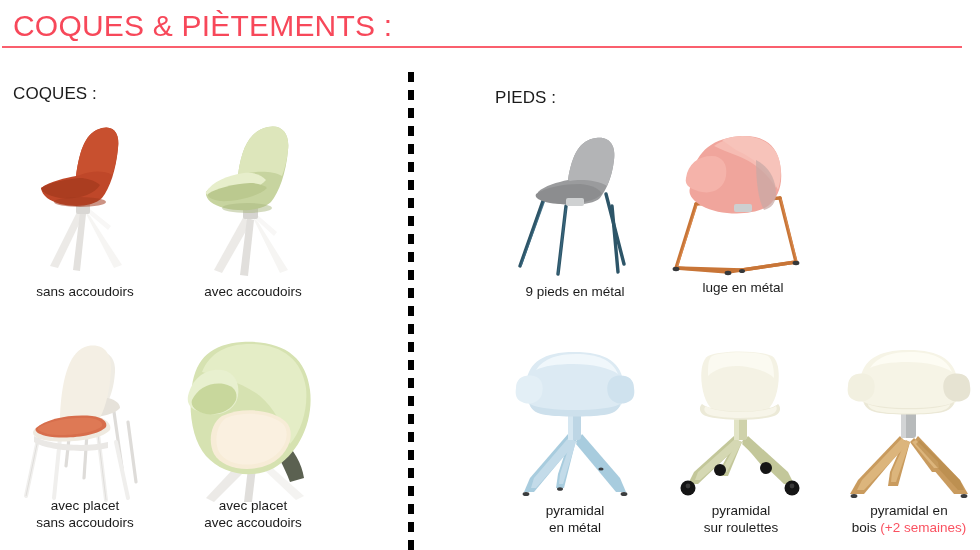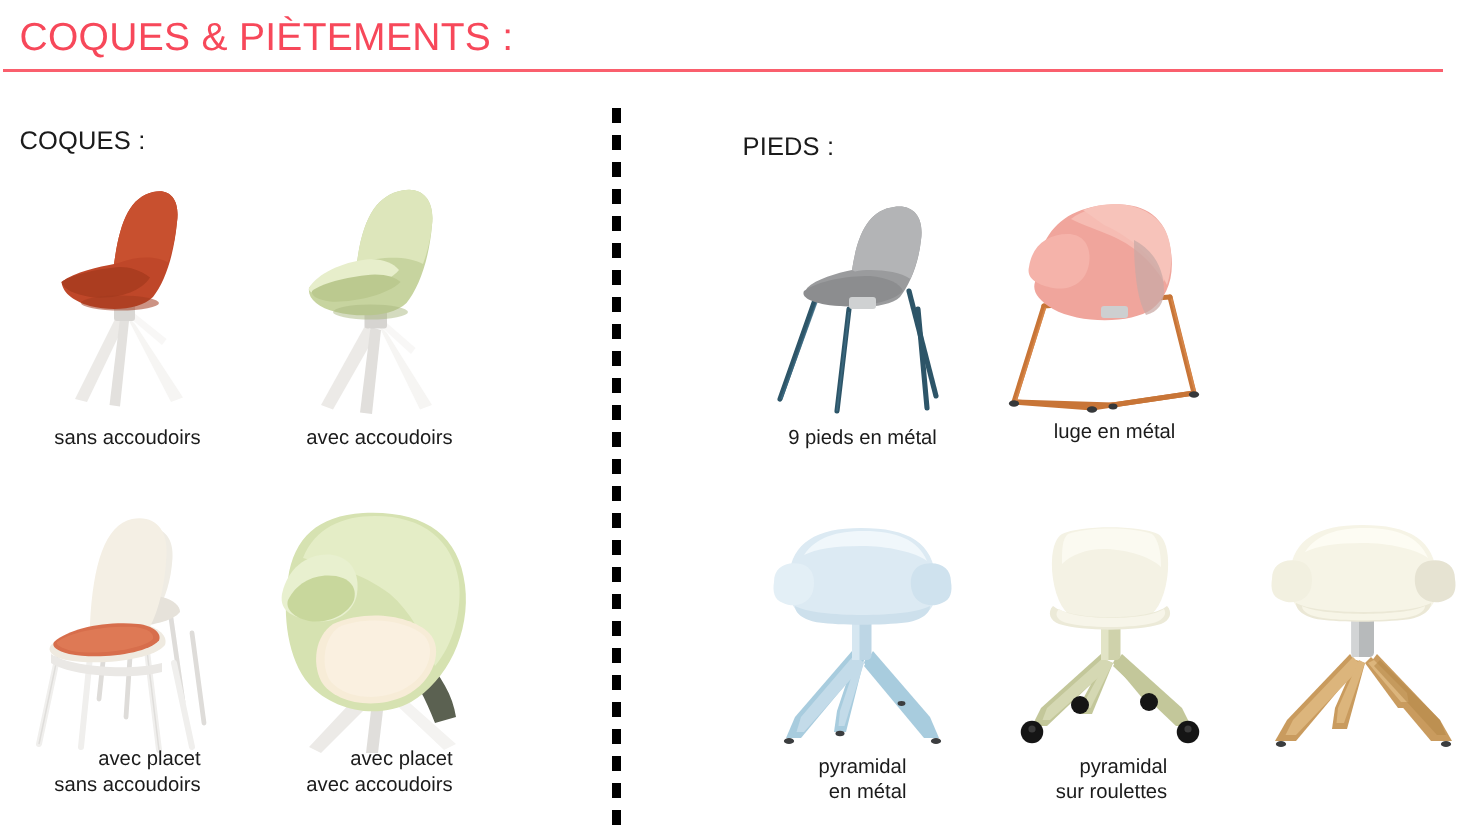--- a/index.html
+++ b/index.html
@@ -11,21 +11,21 @@
     font-family: "Liberation Sans", sans-serif;
     overflow: hidden;
     position: relative;
   }
 
   
   #page-title {
     position: absolute;
     left: 13px;
     top: 9px;
-    font-size: 26px;
+    font-size: 30px;
     font-weight: 400;
     letter-spacing: 0.2px;
     color: #f7485a;
     white-space: nowrap;
   }
   #title-rule {
     position: absolute;
     left: 2px;
     top: 46px;
     width: 960px;
@@ -61,21 +61,21 @@
   .cell { position: absolute; }
   .cell .stage {
     position: relative;
     width: 100%;
     height: 100%;
   }
   .caption {
     position: absolute;
     left: 50%;
     transform: translateX(-50%);
-    text-align: right;
+    text-align: center;
     font-size: 13.5px;
     line-height: 16.5px;
     color: #1b1b1b;
     white-space: nowrap;
   }
   .caption .note { color: #fa5261; }
 
   
   #cell-coque-1 { left: 10px;  top: 118px; width: 150px; height: 190px; }
   #cell-coque-2 { left: 178px; top: 118px; width: 150px; height: 190px; }
@@ -426,13 +426,19 @@
                C14 50 13 44 14 38 Z" fill="#f2f0e0"></path>
       <path d="M136 38 C136 28 128 24 118 26 C110 28 108 36 110 44 C112 52 122 56 130 52
                C136 50 137 44 136 38 Z" fill="#e6e3d2"></path>
 
       <path d="M30 54 C44 62 106 62 120 54 C120 60 112 64 104 65 C88 67 60 67 46 65
                C38 64 30 60 30 54 Z" fill="#ebe8d6"></path>
       <path d="M34 56 C48 63 102 63 116 56 C116 60 110 63 102 64 C88 66 60 66 48 64
                C40 63 34 60 34 56 Z" fill="#f7f5e7"></path>
     </svg>
   </div>
+  <div class="caption" style="top:155px">
+    <div>pyramidal en</div>
+    <div>
+      <span>bois </span><span class="note">(+2 semaines)</span>
+    </div>
+  </div>
 </div>
 
 </body></html>

